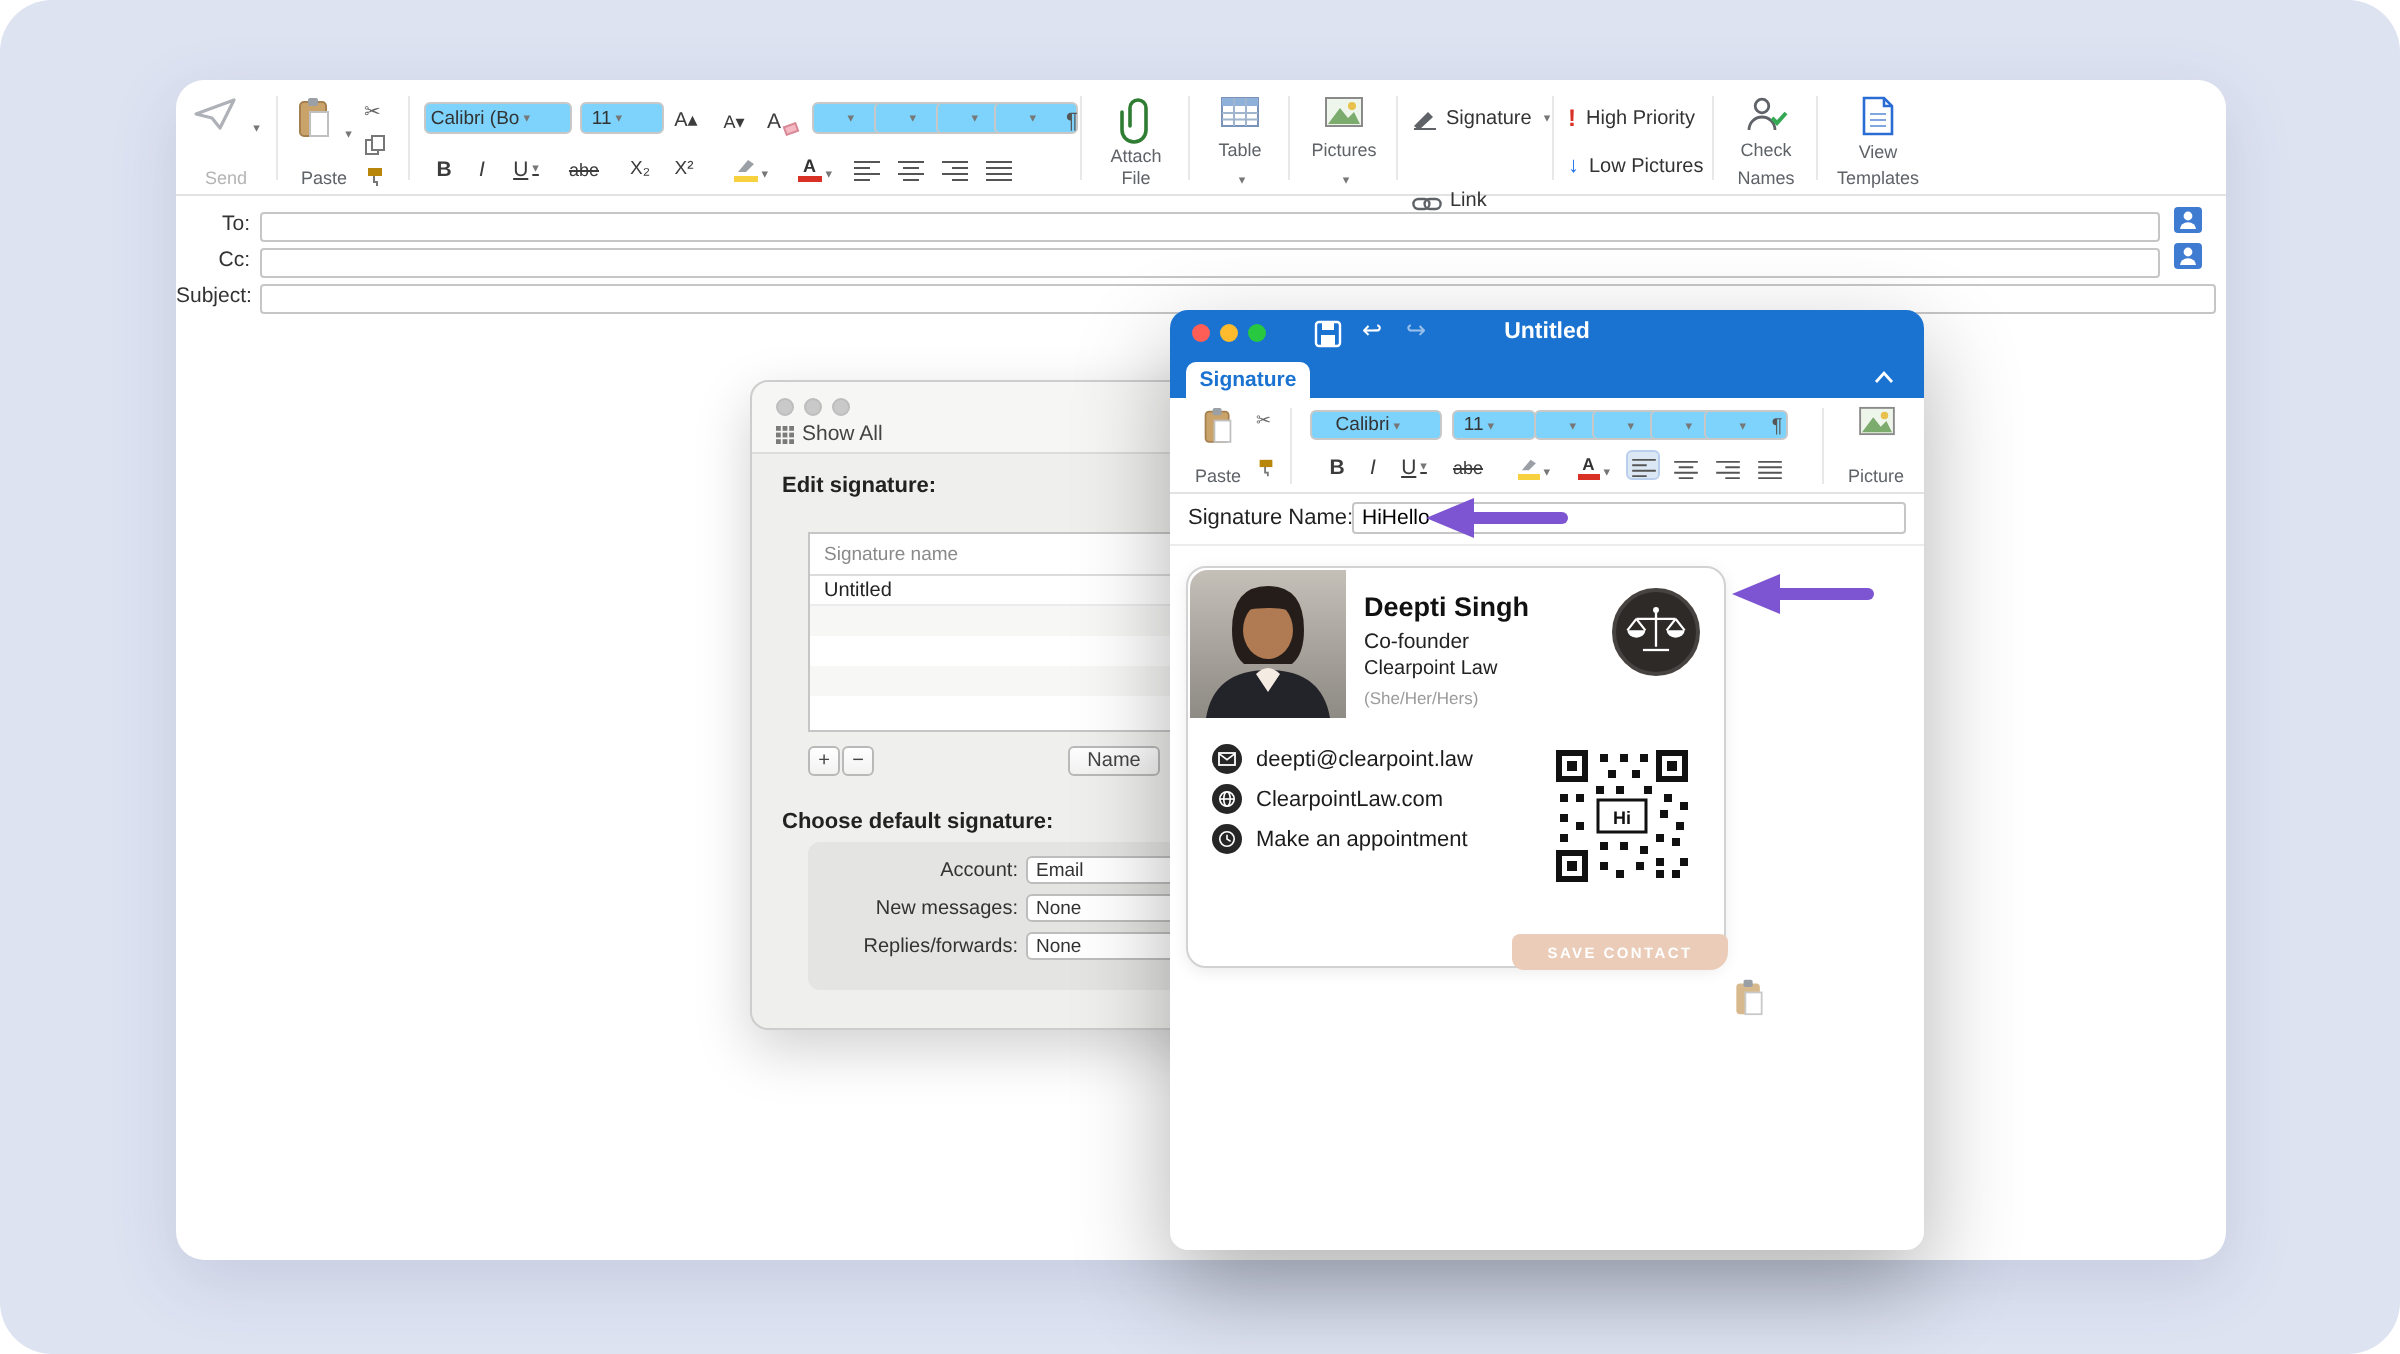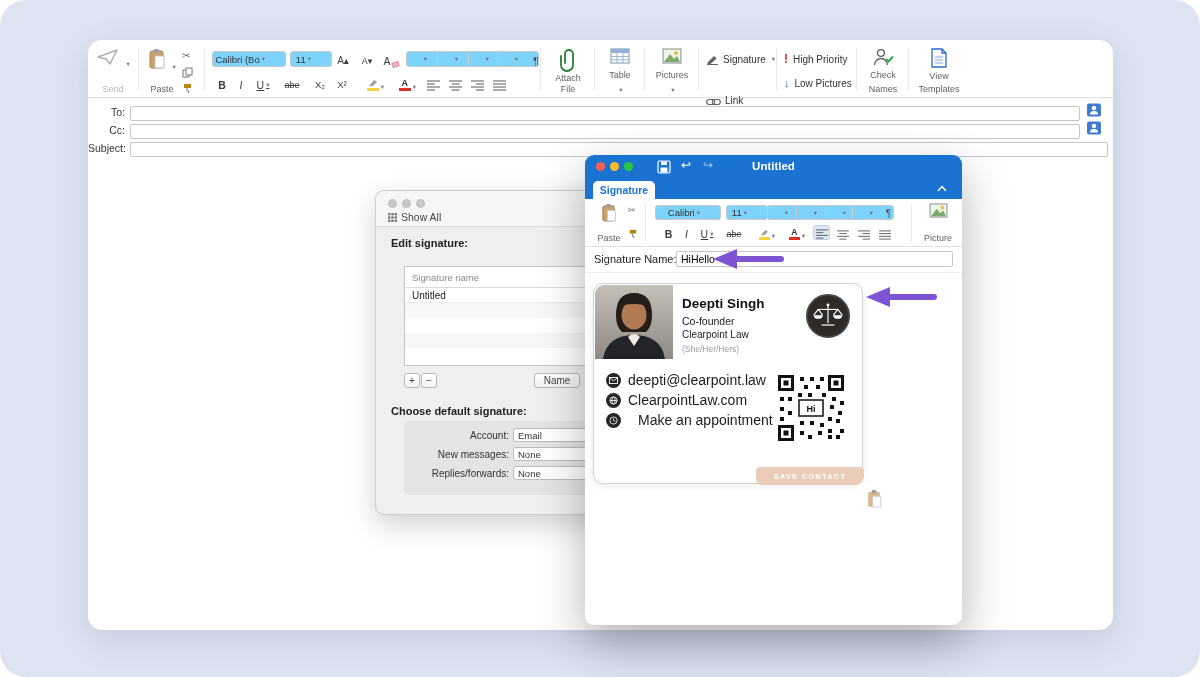--- a/index.html
+++ b/index.html
@@ -47,21 +47,21 @@
 #sig-namerow{left:0;top:92px;width:100%;height:26px;background:#fff;border-bottom:1px solid #ececec}
 .sm-combo{font-size:9.5px}
 
 
 #card{left:8px;top:128px;width:270px;height:201px;background:#fff;border:1px solid #d2d2d2;border-radius:10px;box-shadow:0 2px 8px rgba(0,0,0,.08)}
 .card-name{font-size:13.5px;font-weight:bold;color:#111}
 .card-sub{font-size:10.5px;color:#222}
 .card-co{font-size:10px;color:#222;}
 .card-pro{font-size:8.5px;color:#9a9a9a}
 .cicon{width:15px;height:15px;border-radius:50%;background:#262626;display:flex;align-items:center;justify-content:center}
-.crow-txt{font-size:14px;color:#1c1c1c}
+.crow-txt{font-size:11px;color:#1c1c1c}
 #save-contact{left:162px;top:183px;width:108px;height:18px;background:#eaccb9;border-radius:4px 4px 9px 6px;color:#fff;font-size:7.5px;font-weight:bold;letter-spacing:1.2px;display:flex;align-items:center;justify-content:center}
 </style>
 </head>
 <body>
 
 <div id="canvas"></div>
 
 <div class="abs" id="compose">
 
   <div class="abs" id="ribbon">
@@ -546,21 +546,21 @@
     <div class="abs" style="left:12px;top:108px;display:flex;align-items:center;gap:7px">
       <span class="cicon">
           <svg width="9" height="9" viewBox="0 0 10 10">
             <circle cx="5" cy="5" r="4" fill="none" stroke="#fff" stroke-width="0.9"></circle>
             <ellipse cx="5" cy="5" rx="1.8" ry="4" fill="none" stroke="#fff" stroke-width="0.9"></ellipse>
             <line x1="1" y1="5" x2="9" y2="5" stroke="#fff" stroke-width="0.9"></line>
           </svg>
         </span>
       <span class="crow-txt">ClearpointLaw.com</span>
     </div>
-    <div class="abs" style="left:12px;top:128px;display:flex;align-items:center;gap:17px">
+    <div class="abs" style="left:12px;top:128px;display:flex;align-items:center;gap:7px">
       <span class="cicon">
           <svg width="9" height="9" viewBox="0 0 10 10">
             <circle cx="5" cy="5" r="4" fill="none" stroke="#fff" stroke-width="0.9"></circle>
             <path d="M5 2.6 V5 L7 6.3" fill="none" stroke="#fff" stroke-width="0.9"></path>
           </svg>
         </span>
       <span class="crow-txt">Make an appointment</span>
     </div>
 
     <svg class="abs" style="left:182px;top:89px" width="70" height="70" viewBox="0 0 70 70">

